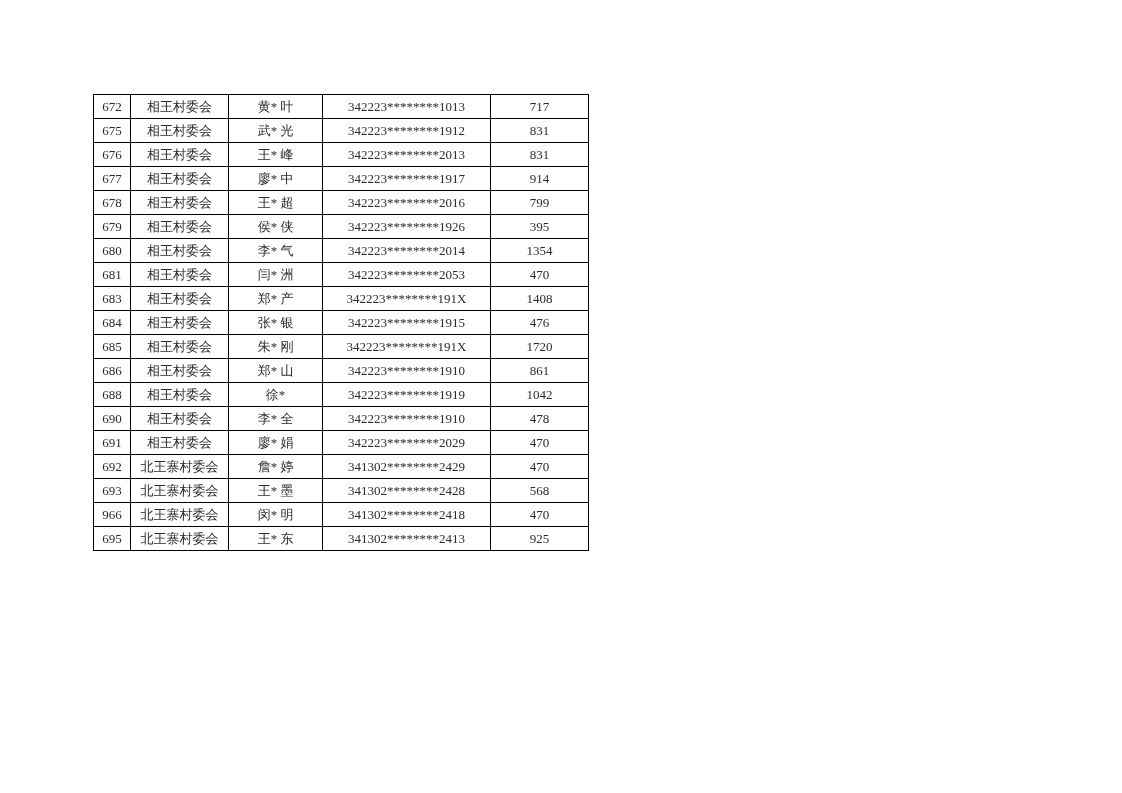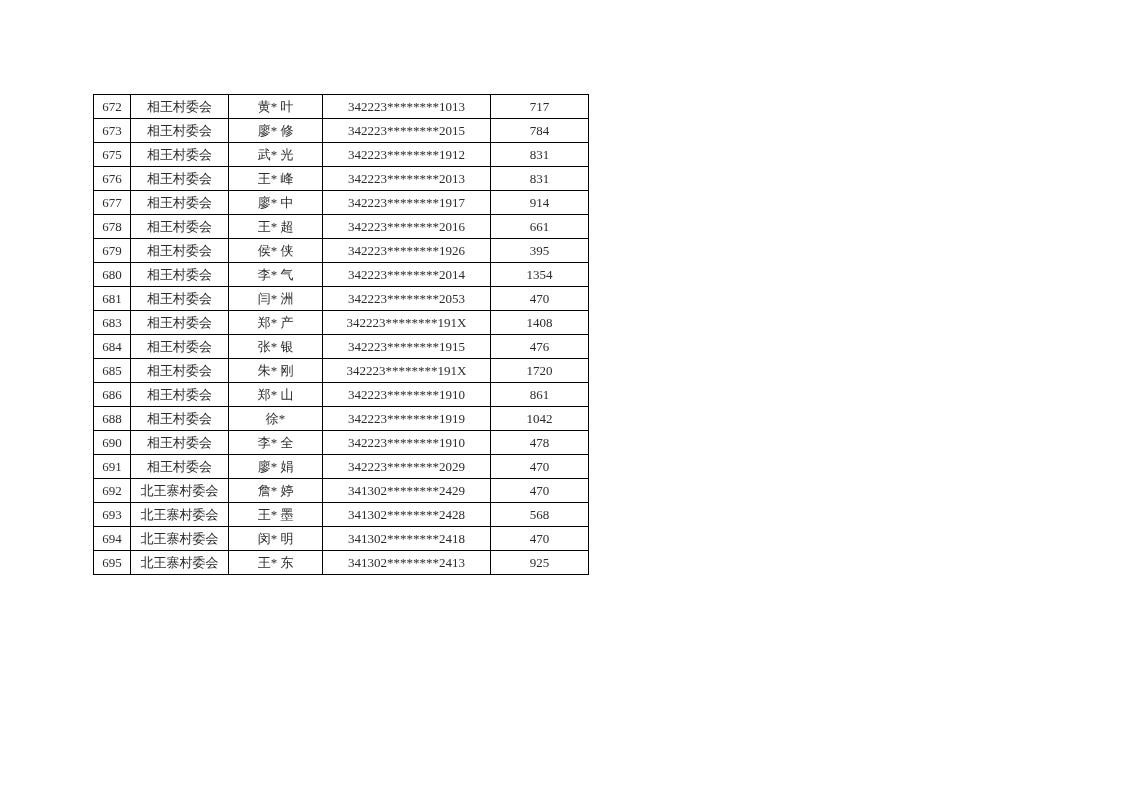--- a/index.html
+++ b/index.html
@@ -59,27 +59,20 @@
     </colgroup>
     <tbody>
         <tr>
           <td>672</td>
           <td>相王村委会</td>
           <td>黄* 叶</td>
           <td>342223********1013</td>
           <td>717</td>
         </tr>
         <tr>
-          <td>673</td>
-          <td>相王村委会</td>
-          <td>廖* 修</td>
-          <td>342223********2015</td>
-          <td>784</td>
-        </tr>
-        <tr>
           <td>675</td>
           <td>相王村委会</td>
           <td>武* 光</td>
           <td>342223********1912</td>
           <td>831</td>
         </tr>
         <tr>
           <td>676</td>
           <td>相王村委会</td>
           <td>王* 峰</td>
@@ -91,21 +84,21 @@
           <td>相王村委会</td>
           <td>廖* 中</td>
           <td>342223********1917</td>
           <td>914</td>
         </tr>
         <tr>
           <td>678</td>
           <td>相王村委会</td>
           <td>王* 超</td>
           <td>342223********2016</td>
-          <td>661</td>
+          <td>799</td>
         </tr>
         <tr>
           <td>679</td>
           <td>相王村委会</td>
           <td>侯* 侠</td>
           <td>342223********1926</td>
           <td>395</td>
         </tr>
         <tr>
           <td>680</td>
@@ -178,21 +171,21 @@
           <td>470</td>
         </tr>
         <tr>
           <td>693</td>
           <td>北王寨村委会</td>
           <td>王* 墨</td>
           <td>341302********2428</td>
           <td>568</td>
         </tr>
         <tr>
-          <td>694</td>
+          <td>966</td>
           <td>北王寨村委会</td>
           <td>闵* 明</td>
           <td>341302********2418</td>
           <td>470</td>
         </tr>
         <tr>
           <td>695</td>
           <td>北王寨村委会</td>
           <td>王* 东</td>
           <td>341302********2413</td>

